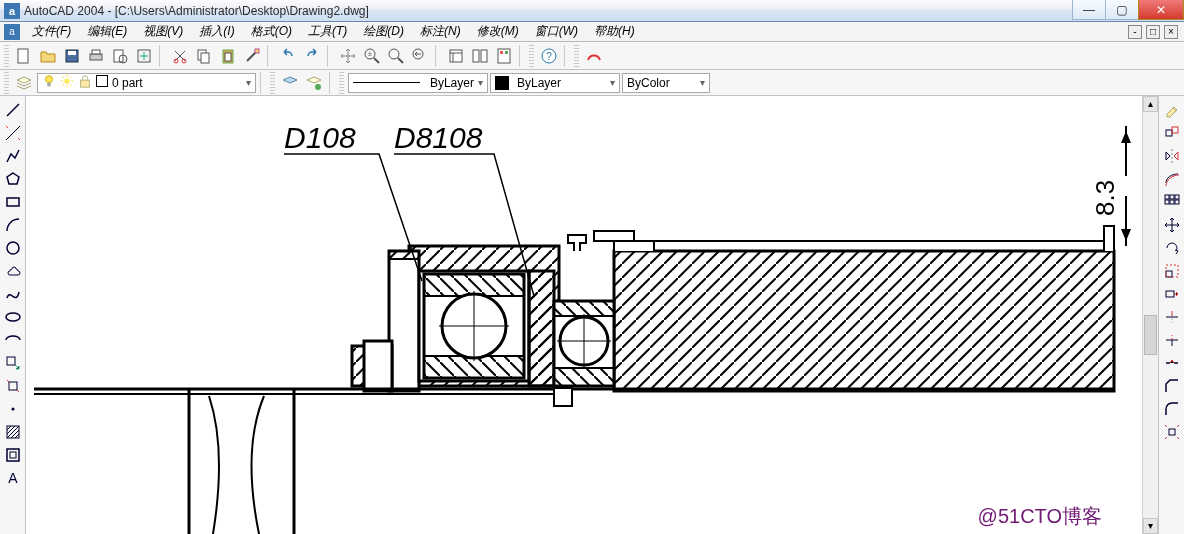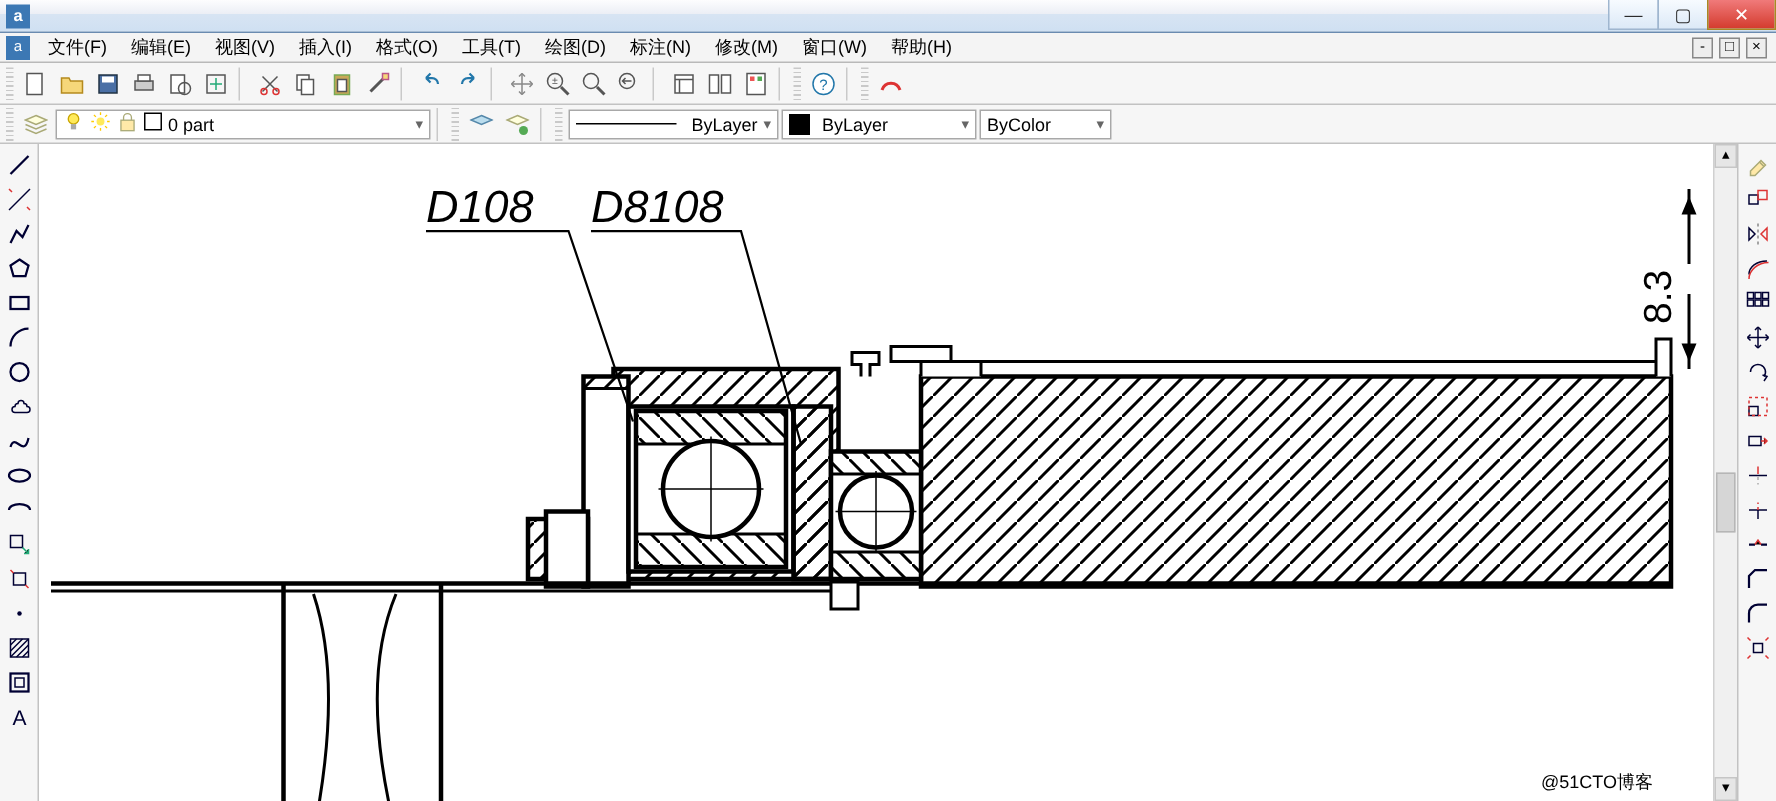--- a/index.html
+++ b/index.html
@@ -12,21 +12,21 @@
   }
   .titlebar .appicon { width: 16px; height: 16px; background:#3c78b4; margin:0 4px; display:flex;align-items:center;justify-content:center;color:#fff;font-size:11px;font-weight:bold;}
   .titlebar .title { flex: 0 0 auto; }
   .titlebar .spacer { flex: 1; }
   .winbtns { display:flex; height:100%; }
   .winbtn { width:34px; height:20px; border:1px solid #9fb6cf; border-top:none; margin-left:-1px;
     background:linear-gradient(#f7fbff,#dce9f7); display:flex;align-items:center;justify-content:center;font-size:12px;}
   .winbtn.close { background:linear-gradient(#f07a7a,#d43b2e); color:#fff; width:46px; border-color:#a82; }
   .menubar { height:20px; background:#f4f4f4; border-bottom:1px solid #b9b9b9; display:flex; align-items:center; font-size:12px;}
   .menubar .micon{width:16px;height:16px;background:#3c78b4;margin:0 4px;display:flex;align-items:center;justify-content:center;color:#fff;font-size:10px;}
-  .menuitem { padding:18px 8px; height:100%; display:flex; align-items:center; cursor:default;}
+  .menuitem { padding:18px 8px; height:100%; display:flex; align-items:center; cursor:default;font-style:italic;}
   .mdiicons { margin-left:auto; display:flex; gap:4px; padding-right:6px;}
   .mdiicons span{width:14px;height:14px;border:1px solid #888;background:#eee;font-size:10px;line-height:12px;text-align:center;}
   .toolbar { height:28px; background:#f6f6f6; border-bottom:1px solid #c2c2c2; display:flex; align-items:center; gap:2px; padding:0 4px; font-size:11px;}
   .tbtn { width:22px; height:22px; border:1px solid transparent; display:flex; align-items:center; justify-content:center; color:#444;}
   .tbtn svg { width:16px; height:16px; }
   .tsep { width:6px; height:22px; border-left:1px solid #c9c9c9; margin:0 2px;}
   .tgrip { width:5px; height:22px; background:repeating-linear-gradient(#c9c9c9 0 1px, transparent 1px 3px); margin-right:2px;}
   .layerbar { height:26px; background:#f6f6f6; border-bottom:1px solid #c2c2c2; display:flex; align-items:center; gap:2px; padding:0 4px; font-size:12px;}
   .combo { height:20px; border:1px solid #a8a8a8; background:#fff; display:flex; align-items:center; padding:0 4px; gap:4px;}
   .combo .arrow { margin-left:auto; font-size:10px; color:#666;}
@@ -34,29 +34,30 @@
   .vtoolbox-left { position:absolute; left:0; top:0; width:26px; height:100%; background:#f6f6f6; border-right:1px solid #c2c2c2; display:flex; flex-direction:column; align-items:center; gap:3px; padding-top:4px;}
   .vtoolbox-right { position:absolute; right:0; top:0; width:26px; height:100%; background:#f6f6f6; border-left:1px solid #c2c2c2; display:flex; flex-direction:column; align-items:center; gap:3px; padding-top:4px;}
   .vbtn { width:20px; height:20px; display:flex; align-items:center; justify-content:center; color:#00357a;}
   .vbtn svg { width:16px; height:16px; }
   .canvas-wrap { position:absolute; left:26px; right:42px; top:0; bottom:0; background:#fff;text-decoration:underline;}
   .vscroll { position:absolute; right:26px; top:0; width:16px; height:100%; background:#f0f0f0; border-left:1px solid #d0d0d0;}
   .vscroll .arrow{height:16px;background:#e6e6e6;border:1px solid #c6c6c6;font-size:10px;text-align:center;line-height:14px;}
   .vscroll .thumb{position:absolute;top:50%;left:1px;right:1px;height:40px;background:#d6d6d6;border:1px solid #b6b6b6;}
   .canvas { width:100%; height:100%; }
   .small-icon{width:14px;height:14px;display:inline-block;}
-  .watermark{position:absolute;right:40px;bottom:4px;color:#000000;font-size:12px;}
+  .watermark{position:absolute;right:40px;bottom:4px;color:#701a75;font-size:20px;}
   .linetype-line{flex:1;height:0;border-top:1px solid #000;margin-right:6px;}
   .color-sw{width:14px;height:14px;background:#000;margin-right:4px;}
 </style>
 </head>
 <body>
 
 <div class="titlebar">
   <div class="appicon">a</div>
+  <span class="title">AutoCAD 2004 - [C:\Users\Administrator\Desktop\Drawing2.dwg]</span>
   <div class="spacer"></div>
   <div class="winbtns">
     <div class="winbtn">—</div>
     <div class="winbtn">▢</div>
     <div class="winbtn close">✕</div>
   </div>
 </div>
 
 <div class="menubar">
   <div class="micon">a</div>
@@ -215,21 +216,21 @@
 </div>
 
 <div class="layerbar">
   <div class="tgrip"></div>
   <div class="tbtn">
       <svg viewBox="0 0 16 16">
         <path d="M8 2l7 3-7 3-7-3z" fill="#ffd" stroke="#aa7"></path>
         <path d="M1 8l7 3 7-3M1 11l7 3 7-3" fill="none" stroke="#aa7"></path>
       </svg>
     </div>
-  <div class="combo" style="width:250px">
+  <div class="combo" style="width:219px">
     <span><svg class="small-icon" viewBox="0 0 16 16">
           <circle cx="8" cy="6" r="4" fill="#ffea5a" stroke="#c9a500"></circle>
           <rect x="6" y="10" width="4" height="4" fill="#aaa"></rect>
         </svg></span>
     <span><svg class="small-icon" viewBox="0 0 16 16">
           <circle cx="8" cy="8" r="3" fill="#ffea5a"></circle>
           <g stroke="#ffcb00">
             <path d="M8 1v2M8 13v2M1 8h2M13 8h2M3 3l1.5 1.5M11.5 11.5L13 13M13 3l-1.5 1.5M4.5 11.5L3 13"></path>
           </g>
         </svg></span>

